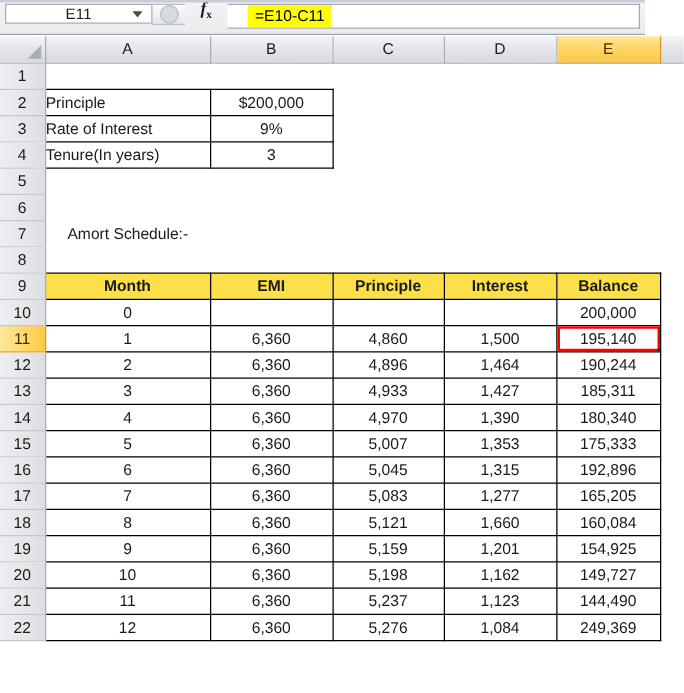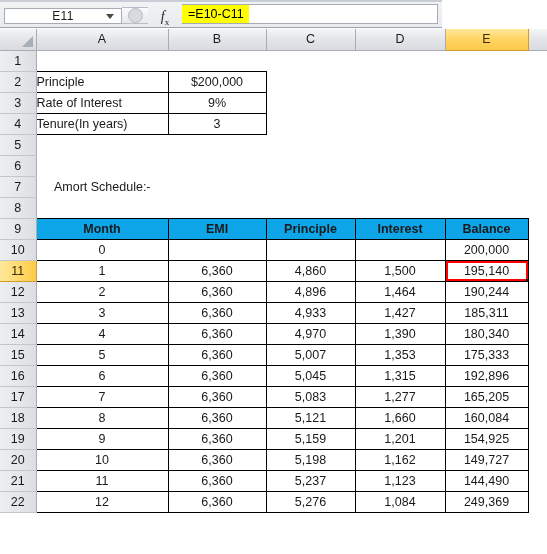--- a/index.html
+++ b/index.html
@@ -12,27 +12,27 @@
     height: 554px;
     overflow: hidden;
     font-family: "Liberation Sans", sans-serif;
     -webkit-font-smoothing: antialiased;
   }
 
   
   #formula-bar {
     position: absolute;
     left: 0; top: 0;
-    width: 442px;
+    width: 516px;
     height: 28px;
     background: linear-gradient(to bottom,#f2f3f5 0%,#e9ebee 100%);
     border-bottom: 1px solid #9aa3ad;
     box-sizing: border-box;
     display: flex;
-    align-items: flex-end;
+    align-items: flex-start;
   }
   #formula-bar:before {
     content: "";
     position: absolute;
     left: 0; top: 0; right: 0;
     height: 2px;
     background: #c9ced6;
   }
   .namebox {
     position: relative;
@@ -78,38 +78,38 @@
   }
   .fx-wrap {
     width: 34px;
     display: flex;
     align-items: center;
     justify-content: center;
   }
   .fx-glyph {
     font-family: "Liberation Serif", serif;
     font-style: italic;
-    font-weight: normal;
+    font-weight: bold;
     font-size: 14px;
     color: #1f1f1f;
   }
   .fx-glyph sub {
     font-size: 9px;
     font-style: normal;
   }
   .formula-input {
     flex: 1;
     margin: 3px 4px 3px 0;
     background: #ffffff;
     border: 1px solid #a6acb4;
     border-left: none;
     box-sizing: border-box;
     display: flex;
     align-items: center;
-    padding-left: 0;
+    padding-left: 16px;
     overflow: hidden;
   }
   .formula-hl {
     background: #ffff00;
     color: #000000;
     font-size: 12.5px;
     padding: 2px 5px 2px 6px;
     white-space: nowrap;
   }
 
@@ -196,21 +196,21 @@
 
   
   td.bx {
     border: 1px solid #000000;
   }
   td.left  { text-align: left;  padding-left: 4px; }
   td.ctr   { text-align: center; }
 
   
   td.thead {
-    background: #0ea5e9;
+    background: #fde047;
     border: 1px solid #000000;
     font-weight: bold;
     text-align: center;
     color: #000000;
     font-size: 12.5px;
   }
 
   td.plain-text {
     text-align: center;
     padding-left: 4px;

